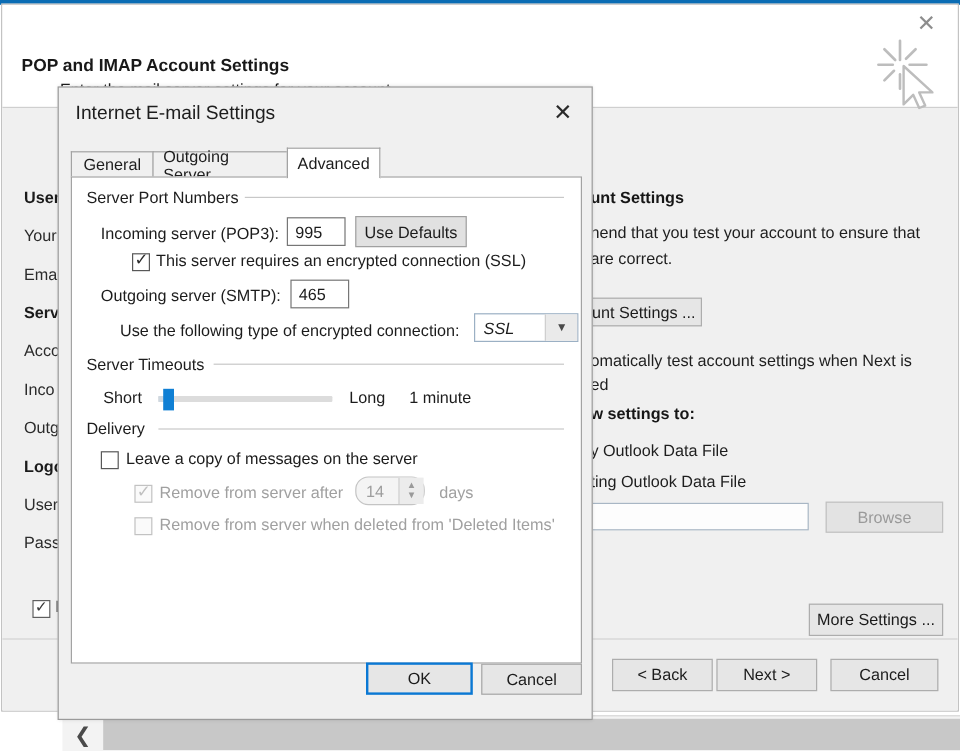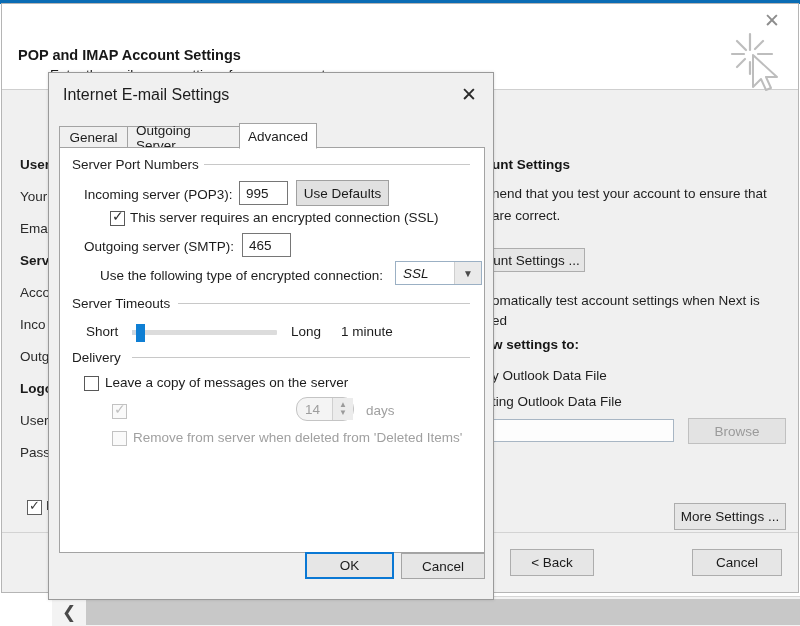--- a/index.html
+++ b/index.html
@@ -306,20 +306,21 @@
 
           <div class="txtbox" style="left:470px; top:323px; width:186px; height:23px;"></div>
           <div class="btn disabled" style="left:670px; top:322px; width:98px; height:26px;">Browse</div>
 
           <div class="btn" style="left:656px; top:407px; width:112px; height:27px;">More Settings ...</div>
         </div>
       </div>
 
       <div class="aa-footer">
         <div class="btn" style="left:508px; top:16px; width:84px; height:27px;">&lt; Back</div>
+        <div class="btn" style="left:595px; top:16px; width:84px; height:27px;">Next &gt;</div>
         <div class="btn" style="left:690px; top:16px; width:90px; height:27px;">Cancel</div>
       </div>
     </div>
   </div>
 
   <div class="cursor-wrap">
     <svg width="60" height="62" viewBox="0 0 60 62">
       <g stroke="#bdbdbd" stroke-width="2.2" fill="none" stroke-linecap="round">
         <line x1="22" y1="4" x2="22" y2="20"></line>
         <line x1="22" y1="32" x2="22" y2="44"></line>
@@ -382,20 +383,21 @@
       <div class="m-lbl" style="left:231px; top:176px;">Long</div>
       <div class="m-lbl" style="left:281px; top:176px;">1 minute</div>
 
       <div class="grp-label" style="left:12px; top:202px;">Delivery</div>
       <div class="grp-rule" style="left:72px; top:209px; width:338px;"></div>
 
       <div class="m-cb" style="left:24px; top:228px;"></div>
       <div class="m-lbl" style="left:45px; top:227px;">Leave a copy of messages on the server</div>
 
       <div class="m-cb dim checked" style="left:52px; top:256px;"></div>
+      <div class="m-lbl dim" style="left:73px; top:255px;">Remove from server after</div>
       <div class="m-spin" style="left:236px; top:249px; width:58px; height:24px;border-radius:11px;">
         <span class="sval">14</span>
         <span class="sbtns">
           <span>▲</span>
             <span>▼</span>
         </span>
       </div>
       <div class="m-lbl dim" style="left:306px; top:255px;">days</div>
 
       <div class="m-cb dim" style="left:52px; top:283px;"></div>

